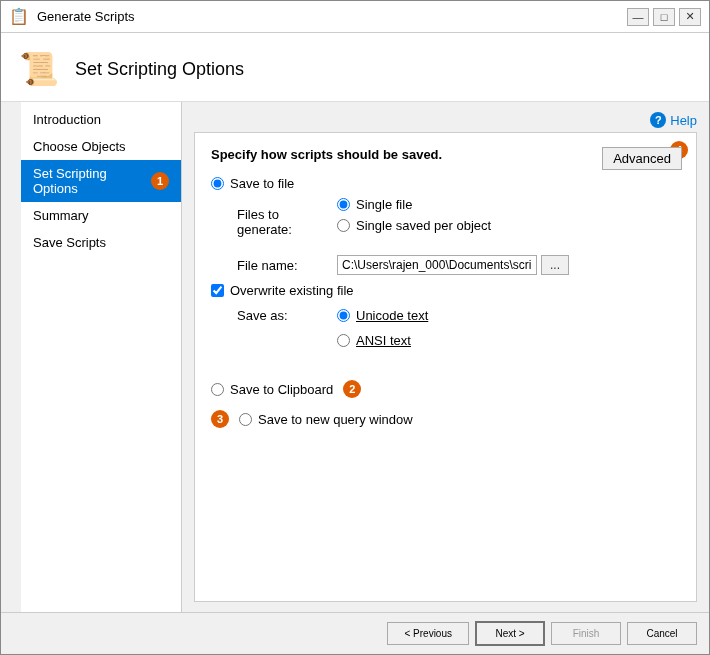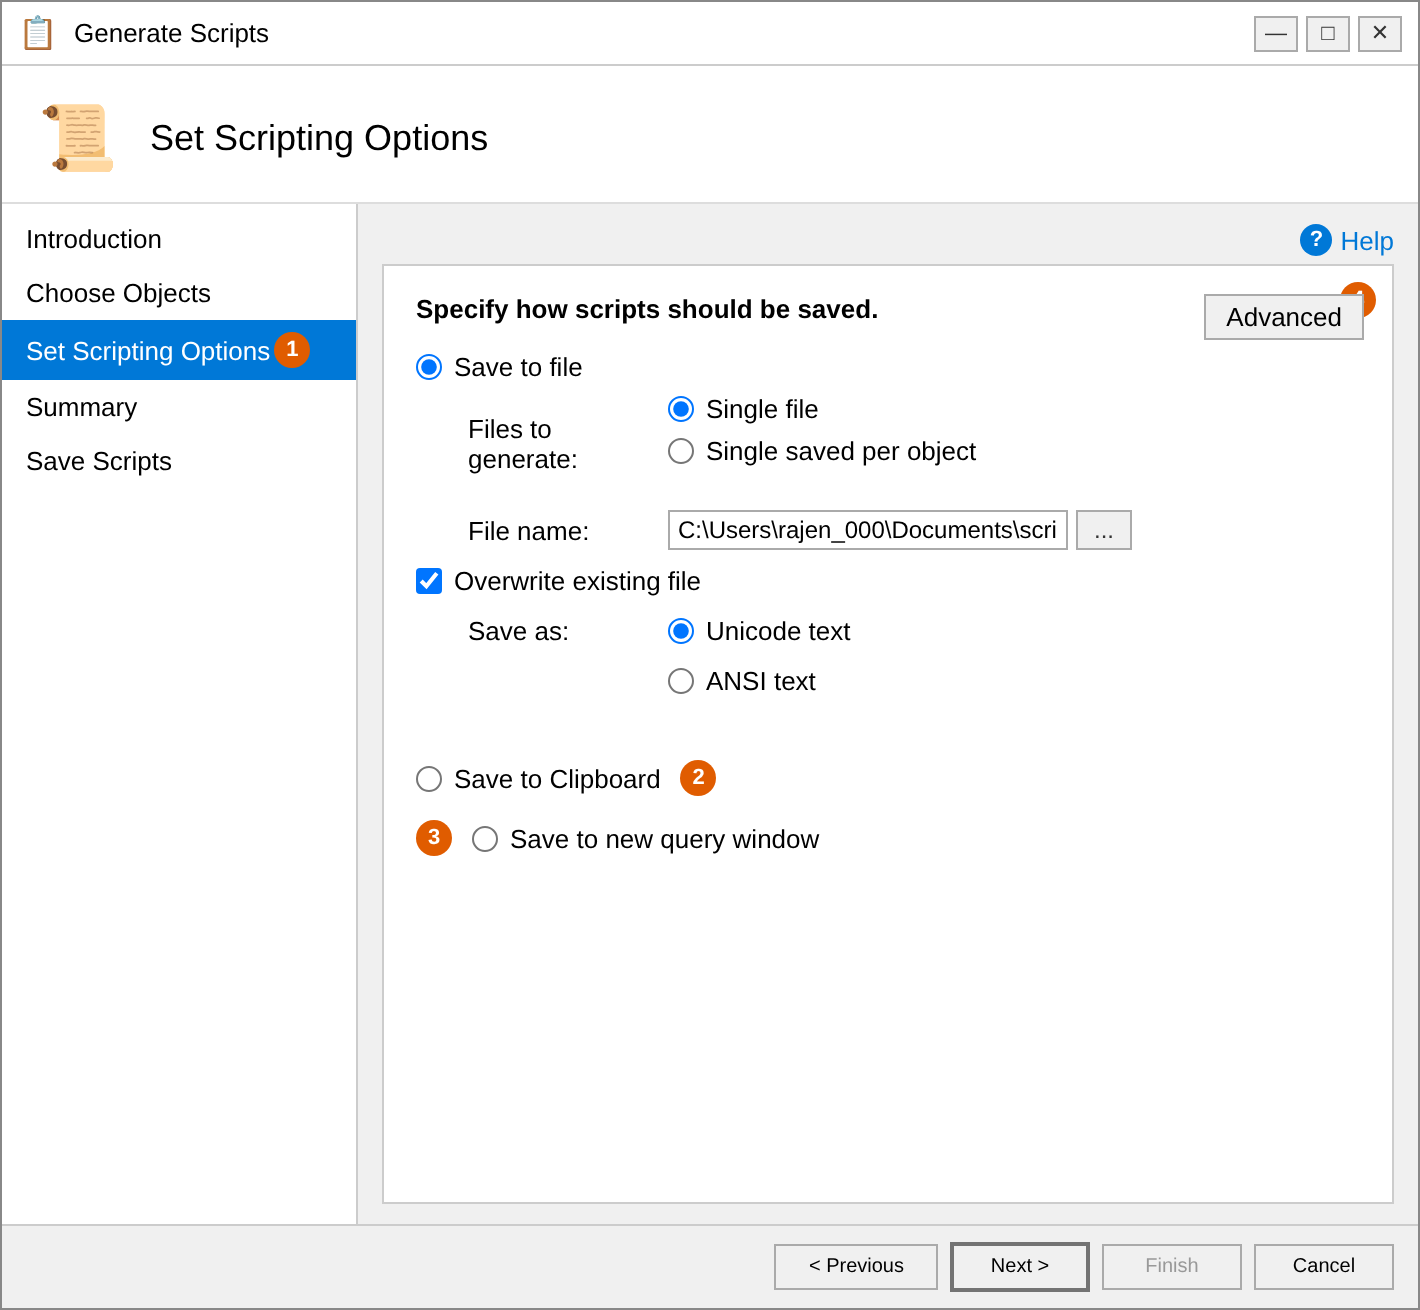--- a/index.html
+++ b/index.html
@@ -87,24 +87,25 @@
       color: #000;
     }
     
     .dialog-body {
       display: flex;
       flex: 1;
       overflow: hidden;
     }
     
     .sidebar {
-      width: 178px;
+      width: 161px;
       background: #fff;
       border-right: 1px solid #ccc;
       padding-top: 4px;
+      margin-left: 20px;
     }
     .sidebar-item {
       padding: 6px 12px;
       font-size: 13px;
       color: #000;
       cursor: pointer;
       display: flex;
       align-items: center;
       gap: 6px;
     }
@@ -260,20 +261,21 @@
       display: flex;
       align-items: flex-start;
       margin-left: 26px;
       margin-bottom: 6px;
       gap: 0;
     }
     .save-as-options {
       display: flex;
       flex-direction: column;
       gap: 4px;
+      text-decoration: underline;
     }
     .section-divider {
       height: 10px;
     }
     
     .dialog-footer {
       display: flex;
       justify-content: flex-end;
       align-items: center;
       padding: 8px 12px;

